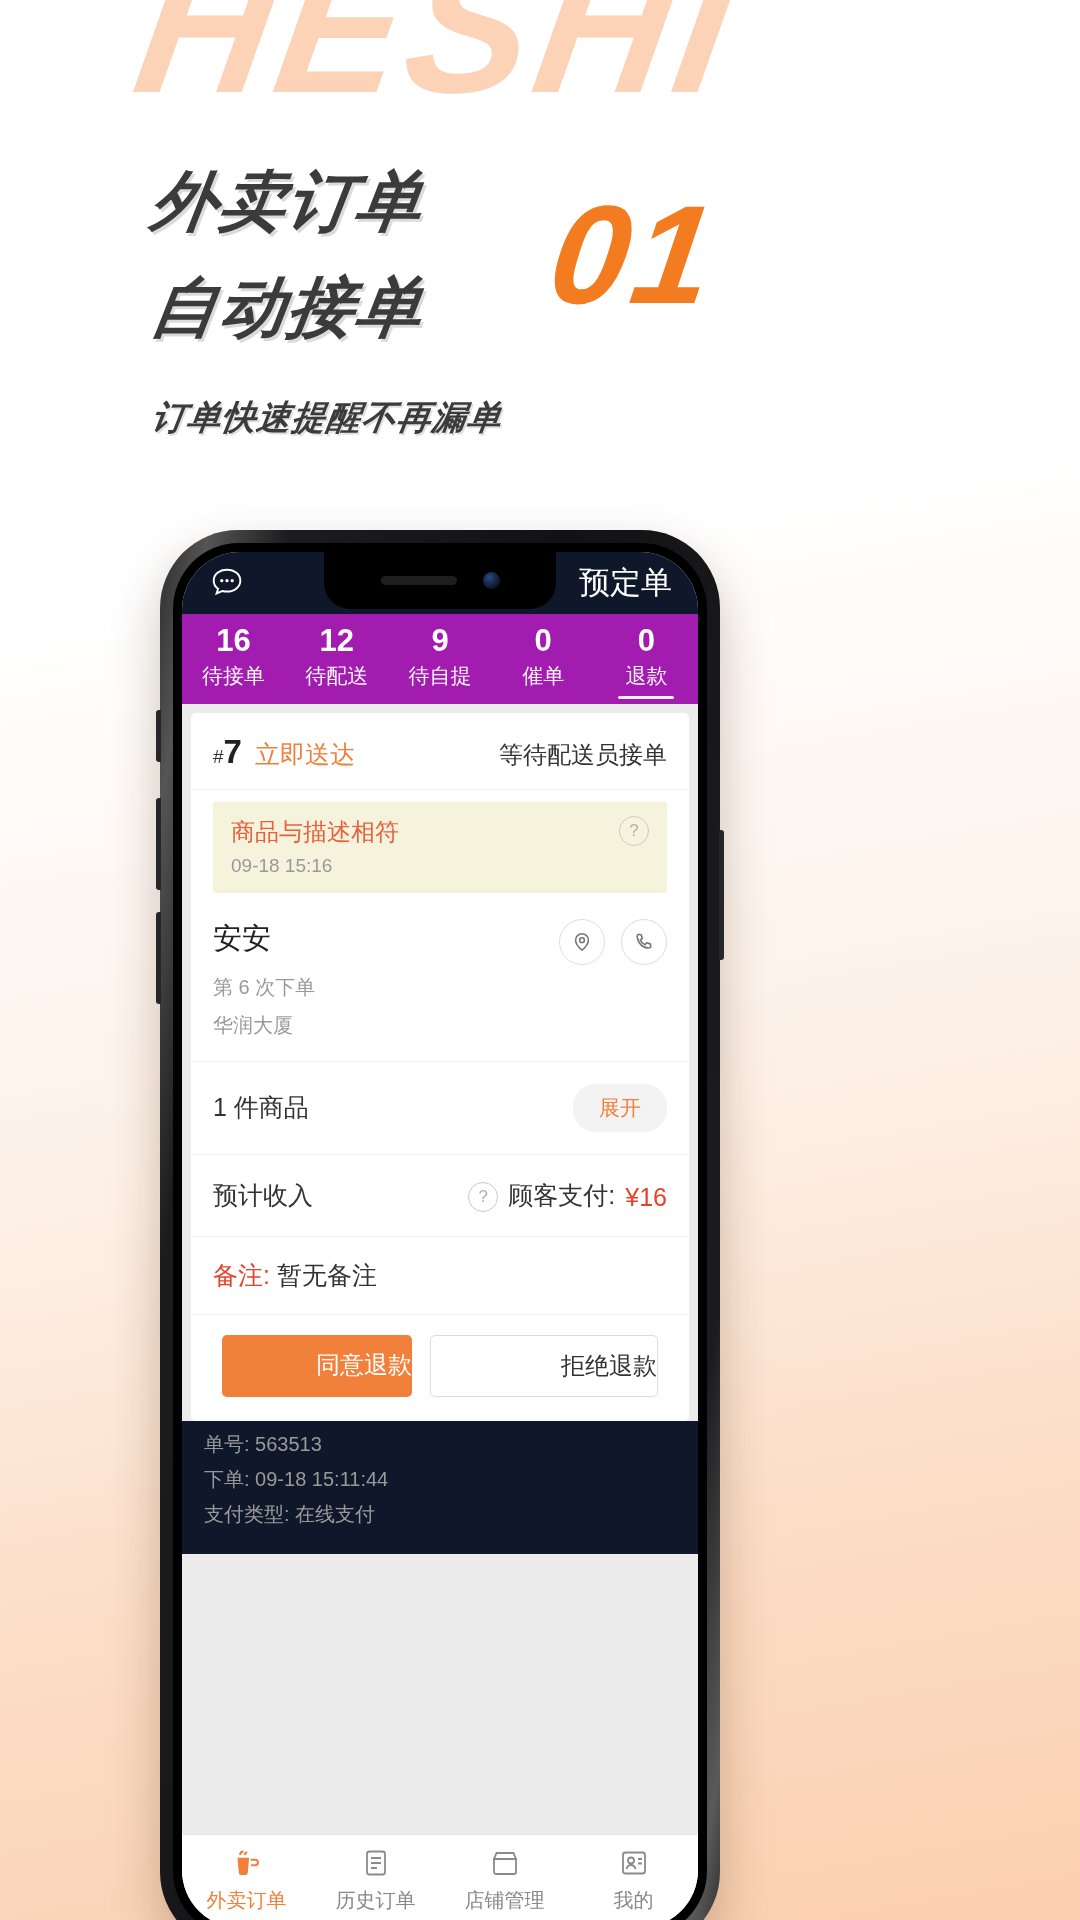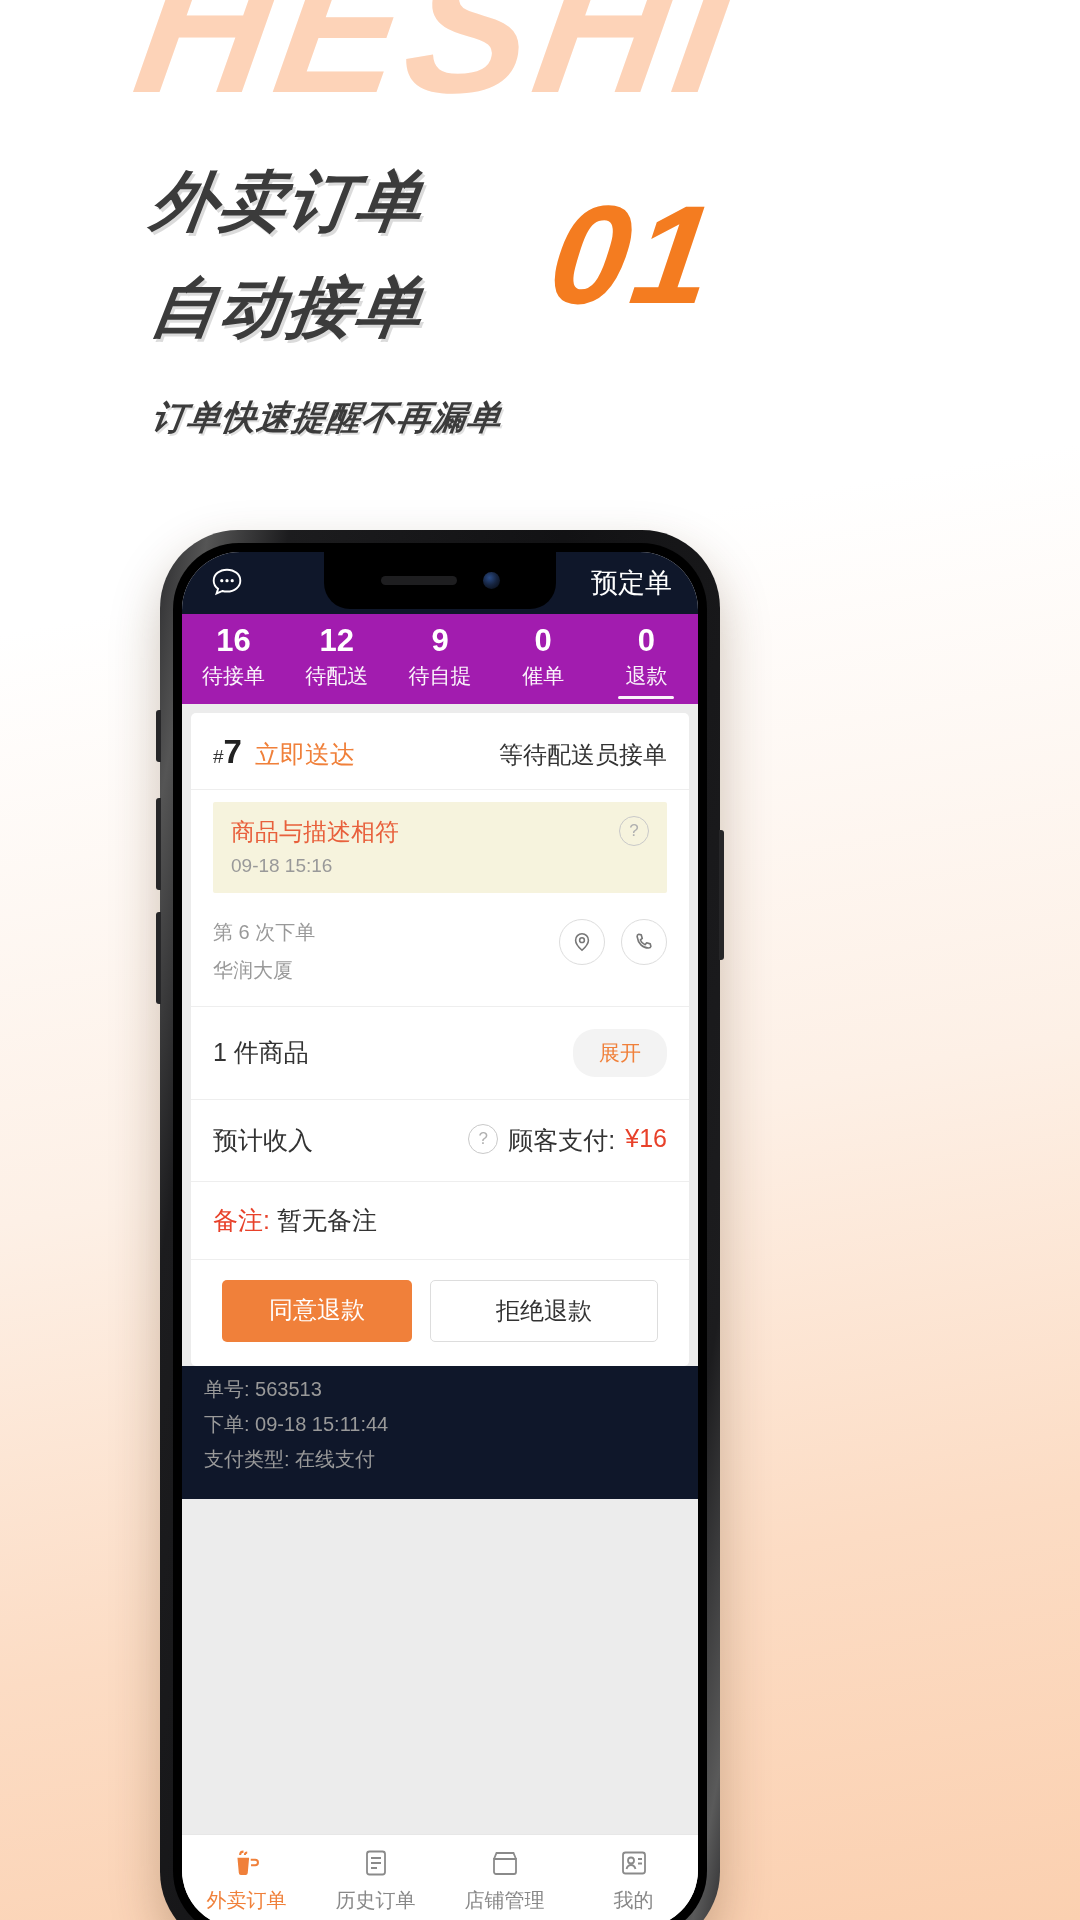--- a/index.html
+++ b/index.html
@@ -106,21 +106,21 @@
   .app-header{
     background:#0f172a; color:#fff;
     height:62px; display:flex; align-items:center;
     padding:0 26px; position:relative;
   }
   .chat-icon{ width:38px; height:38px; }
   .app-title{
     position:absolute; left:0; right:0; text-align:center;
     font-size:27px; font-weight:400; pointer-events:none;
   }
-  .hdr-right{ margin-left:auto; font-size:27px; position:relative; z-index:2; }
+  .hdr-right{ margin-left:auto; font-size:31px; position:relative; z-index:2; }
 
   
   .tabs{
     background:#a21caf; display:flex; padding:6px 0 14px;
   }
   .tab{ flex:1; text-align:center; color:#fff; }
   .tab .num{ font-size:31px; font-weight:700; line-height:1.35; }
   .tab .lbl{ font-size:21px; opacity:.95; }
   .tab.active .lbl{ position:relative; }
   .tab.active .lbl::after{
@@ -169,33 +169,33 @@
     display:flex; align-items:center; padding:22px;
     border-bottom:1px solid #eee;
   }
   .goods-txt{ font-size:25px; color:#333; }
   .expand{
     margin-left:auto; background:#f3f3f3; color:#f0803a;
     font-size:21px; padding:10px 26px; border-radius:22px;
   }
 
   .income{
-    display:flex; align-items:flex-start; justify-content:flex-end; gap:10px;
+    display:flex; align-items:flex-end; justify-content:flex-end; gap:10px;
     padding:24px 22px; border-bottom:1px solid #eee;
   }
   .inc-label{ font-size:25px; color:#333; }
   .pay-label{ font-size:25px; color:#333; }
   .pay-amt{ color:#e8412a; }
 
   .remark{ padding:22px; border-bottom:1px solid #eee; font-size:25px; color:#333; }
   .remark b{ color:#e8412a; font-weight:400; }
 
   .btn-row{ display:flex; gap:18px; padding:20px 22px 24px; justify-content:center; }
   .btn{
-    font-size:24px; padding:14px 0; border-radius:5px; text-align:center;
+    font-size:24px; padding:14px 0; border-radius:5px; text-align:right;
   }
   .btn.primary{ background:#f0803a; color:#fff; width:190px; }
   .btn.ghost{ background:#fff; color:#333; border:1px solid #ddd; width:228px; }
 
   .meta{ padding:6px 22px 22px; background:#0f172a; }
   .meta div{ font-size:20px; color:#999; line-height:1.75; }
 
   
   .botnav{
     position:absolute; bottom:0; left:0; right:0; height:94px;
@@ -281,20 +281,21 @@
 
           <div class="notice">
             <div class="notice-txt">
               <div class="t1">商品与描述相符</div>
               <div class="t2">09-18 15:16</div>
             </div>
             <span class="qmark">?</span>
           </div>
 
           <div class="cust">
+            <div class="cust-name">安安</div>
             <div class="cust-sub">第 6 次下单</div>
             <div class="cust-addr">华润大厦</div>
             <div class="cust-actions">
               <span class="circ-btn">
                 <svg viewBox="0 0 24 24" width="22" height="22" fill="none" stroke="#777" stroke-width="1.7">
                   <path d="M12 21s7-6.3 7-11a7 7 0 10-14 0c0 4.7 7 11 7 11z"></path>
                   <circle cx="12" cy="10" r="2.6"></circle>
                 </svg>
               </span>
               <span class="circ-btn">

